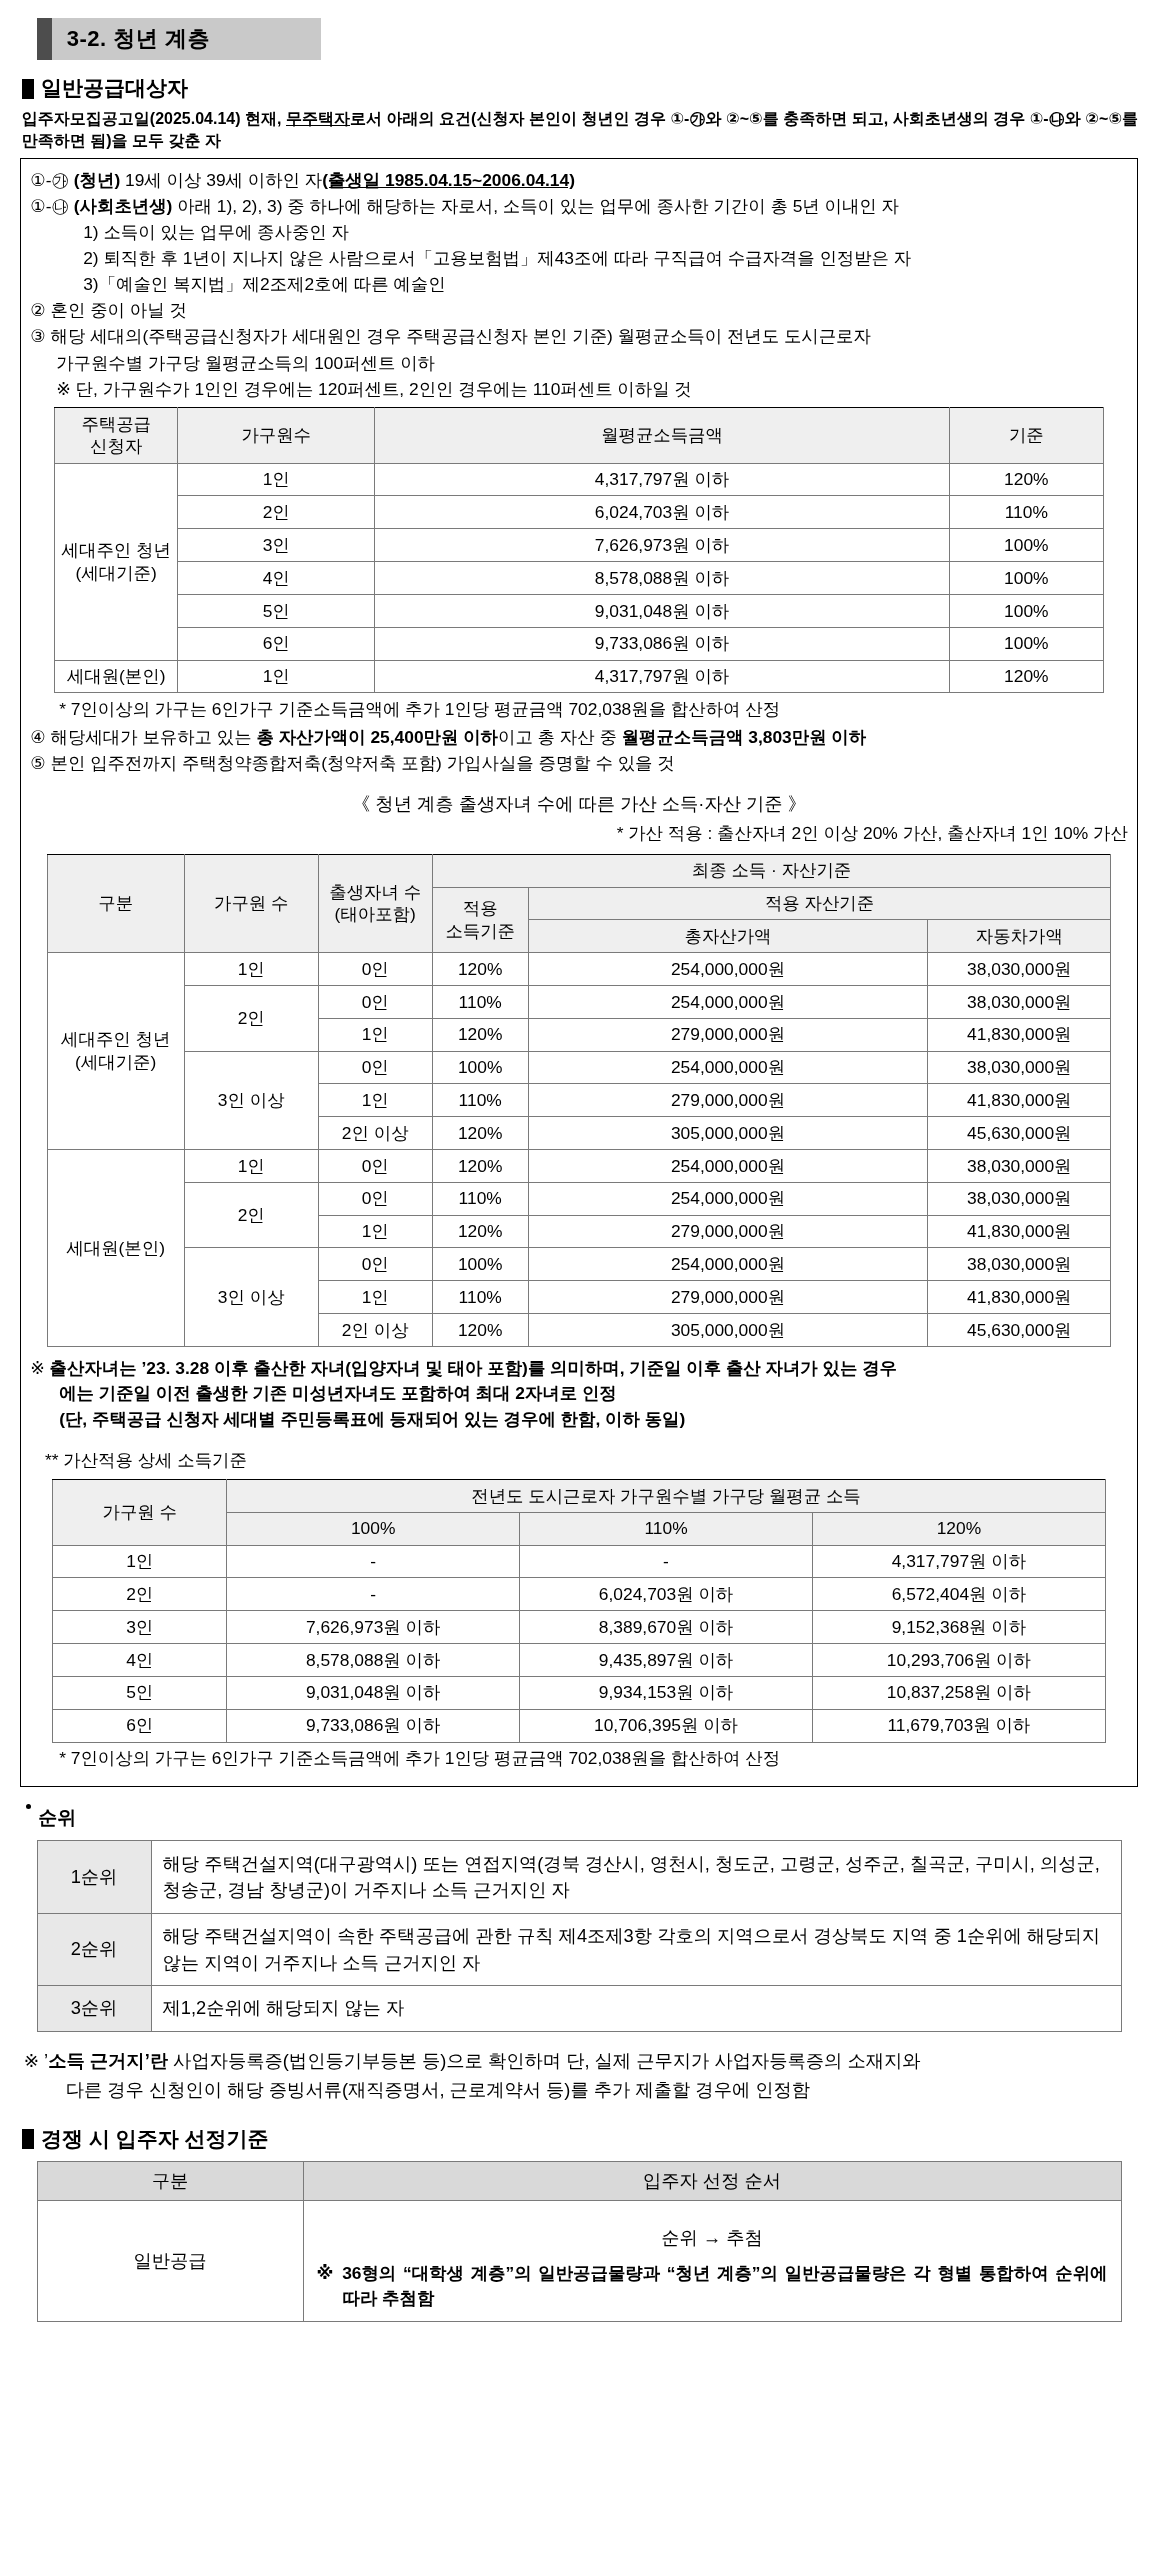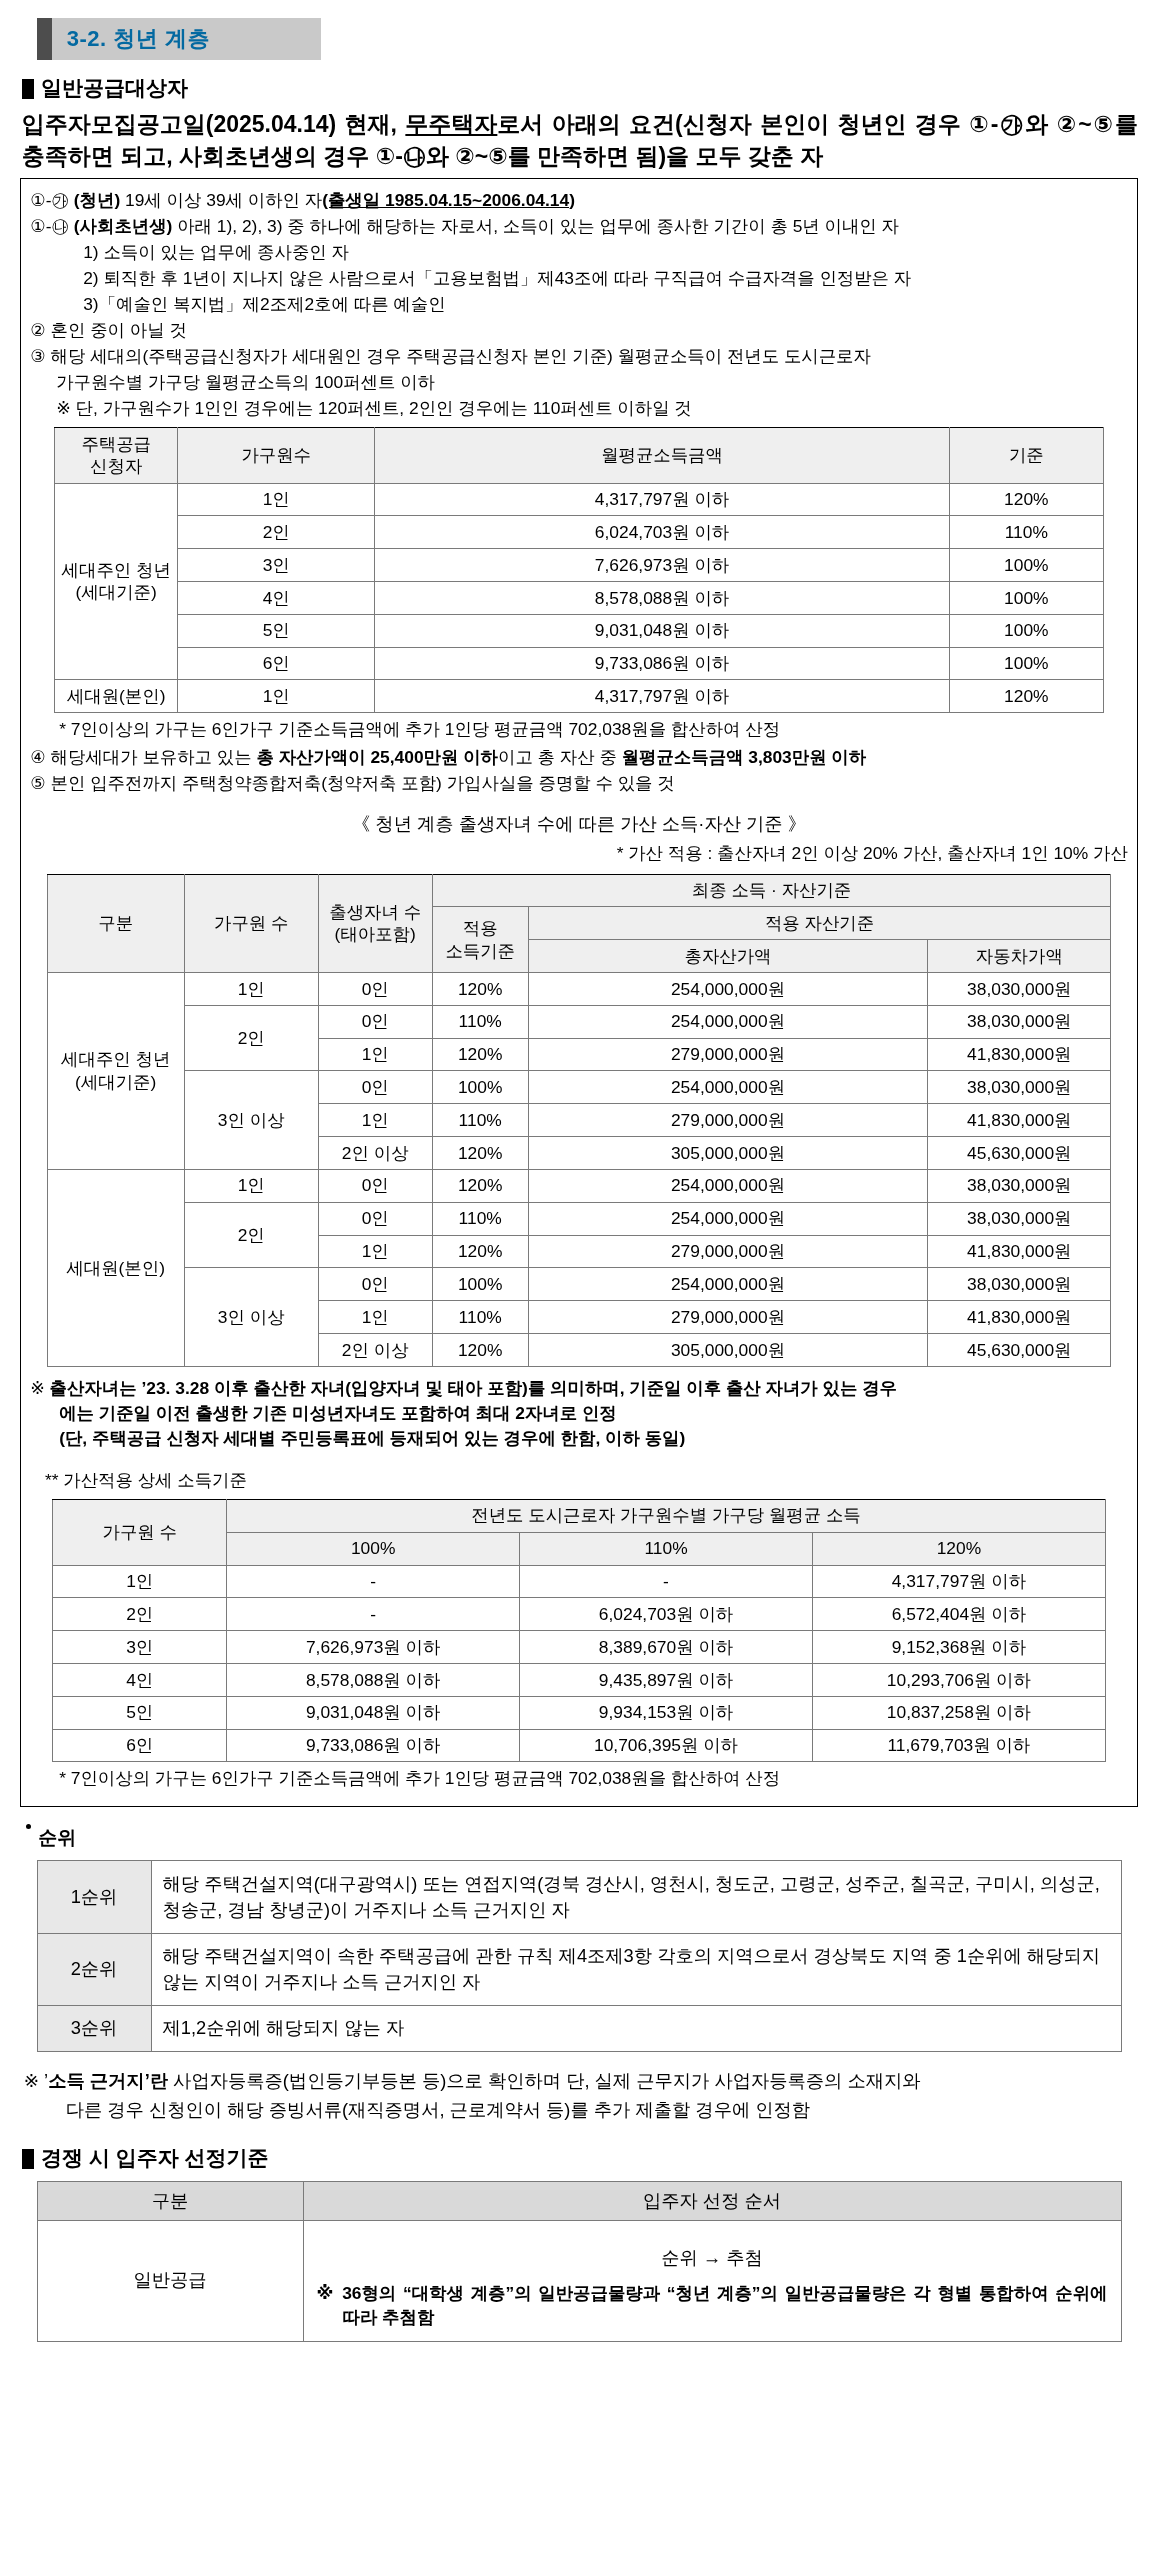--- a/index.html
+++ b/index.html
@@ -36,21 +36,21 @@
   }
   .title-bar .body {
     flex: 1;
     background: #c9c9c9;
     display: flex;
     align-items: center;
     padding-left: 14.7px;
     font-size: 22px;
     font-weight: bold;
     letter-spacing: 0.5px;
-    color: #0369a1;
+    color: #000000;
   }
 
   
   .sq-heading {
     display: flex;
     align-items: center;
     gap: 7.3px;
     font-size: 21px;
     font-weight: bold;
     margin: 3.7px 0 3.7px 1.8px;
@@ -72,21 +72,21 @@
   .dot-heading .dot {
     width: 5.5px;
     height: 5.5px;
     border-radius: 50%;
     background: #000;
     display: inline-block;
   }
 
   
   .intro {
-    font-size: 23px;
+    font-size: 16px;
     font-weight: bold;
     line-height: 1.42;
     text-align: justify;
     margin: 1.8px 0 5.5px 1.8px;
     word-break: keep-all;
   }
   .intro .ul { text-decoration: underline; }
 
   
   .outer-box {

